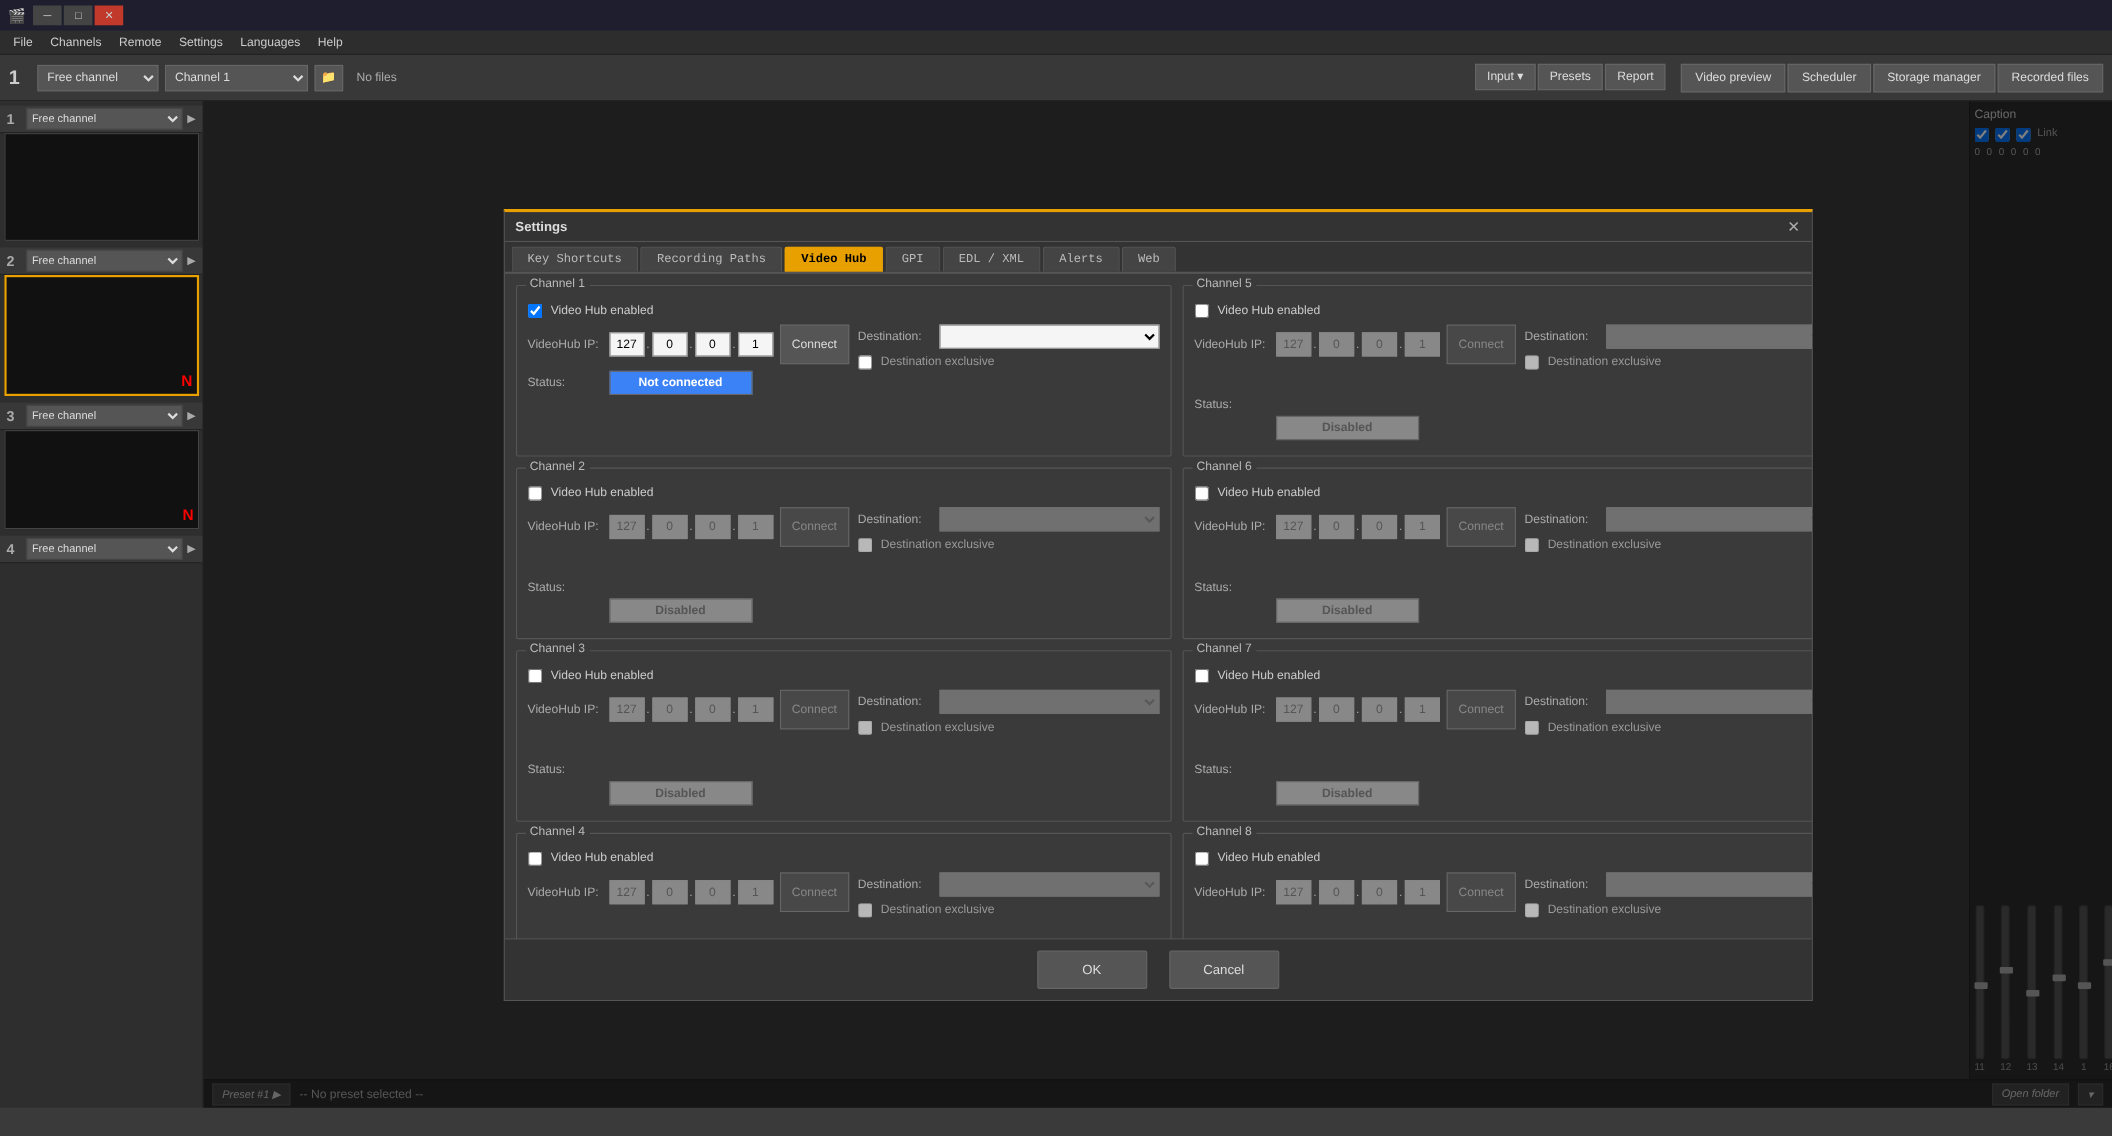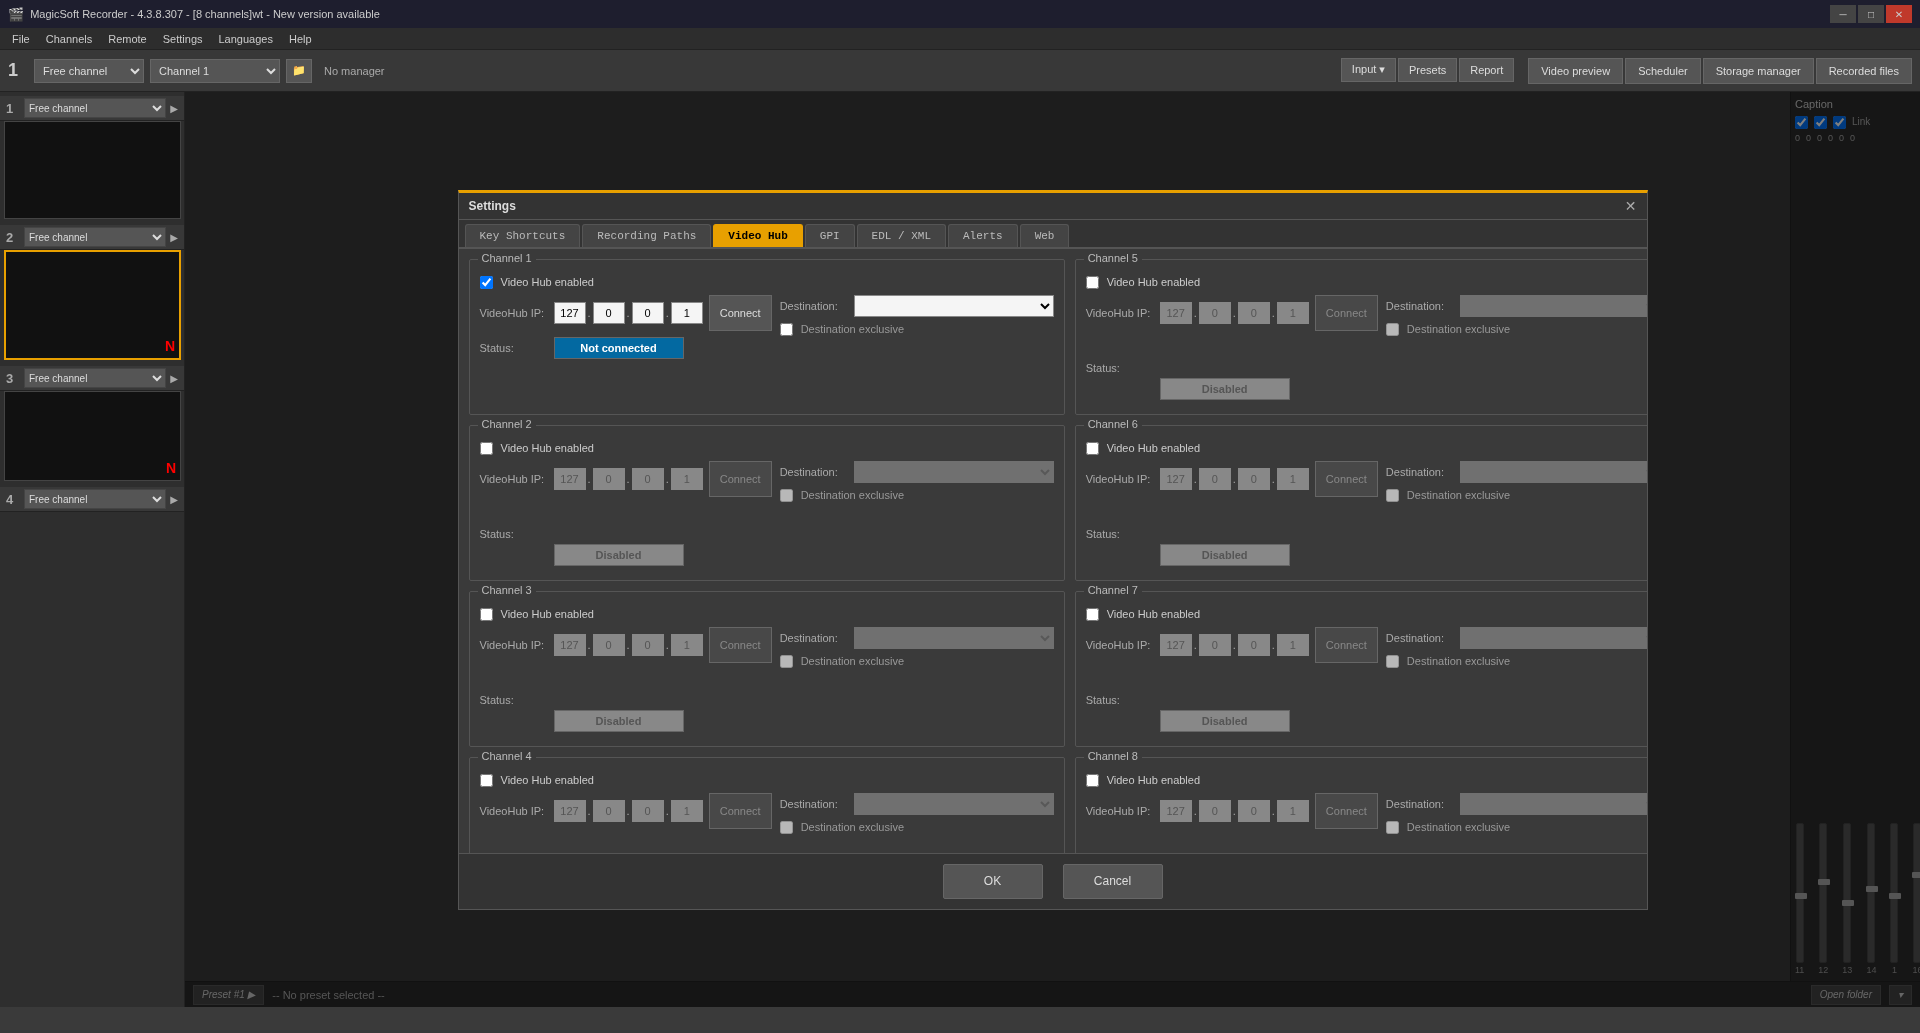--- a/index.html
+++ b/index.html
@@ -387,21 +387,21 @@
       height: 22px;
       min-width: 130px;
       display: flex;
       align-items: center;
       justify-content: center;
       font-size: 11px;
       font-weight: bold;
       border: 1px solid #666;
     }
     .status-not-connected {
-      background: #0369a1;
+      background: #3b82f6;
       color: #fff;
     }
     .status-disabled {
       background: #888;
       color: #555;
       margin-top: 41px;
     }
     .dest-exclusive-check { margin-right: 4px; }
     .dest-exclusive-label { color: #999; font-size: 11px; }
     .panel-inner {
@@ -447,21 +447,20 @@
       padding: 0 4px;
       color: #bbb;
       font-size: 11px;
     }
   </style>
 </head>
 <body>
 
 <div class="title-bar">
   <span class="title-bar-icon">🎬</span>
-  <span class="title-bar-title">MagicSoft Recorder - 4.3.8.307 - [8 channels]wt - New version available</span>
   <div class="title-bar-controls">
     <button class="title-bar-btn">─</button>
     <button class="title-bar-btn">□</button>
     <button class="title-bar-btn close">✕</button>
   </div>
 </div>
 
 <div class="menu-bar">
   <span class="menu-item">File</span>
   <span class="menu-item">Channels</span>
@@ -473,21 +472,21 @@
 
 <div class="main-toolbar">
   <span class="channel-num">1</span>
   <select class="toolbar-select">
     <option>Free channel</option>
   </select>
   <select class="toolbar-select" style="min-width:130px;">
     <option>Channel 1</option>
   </select>
   <button class="toolbar-btn" style="width:26px;padding:0;">📁</button>
-  <span class="no-source">No manager</span>
+  <span class="no-source">No files</span>
 
   <div class="top-tabs">
     <button class="toolbar-btn">Input ▾</button>
     <button class="toolbar-btn">Presets</button>
     <button class="toolbar-btn">Report</button>
     <div style="width:10px;"></div>
     <button class="top-tab">Video preview</button>
     <button class="top-tab">Scheduler</button>
     <button class="top-tab">Storage manager</button>
     <button class="top-tab">Recorded files</button>

